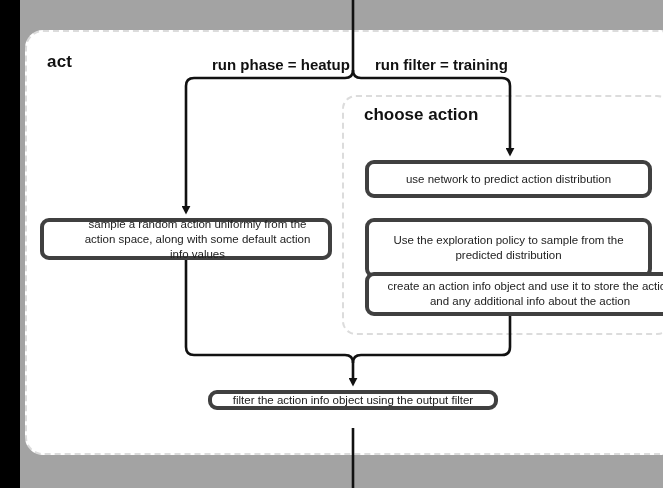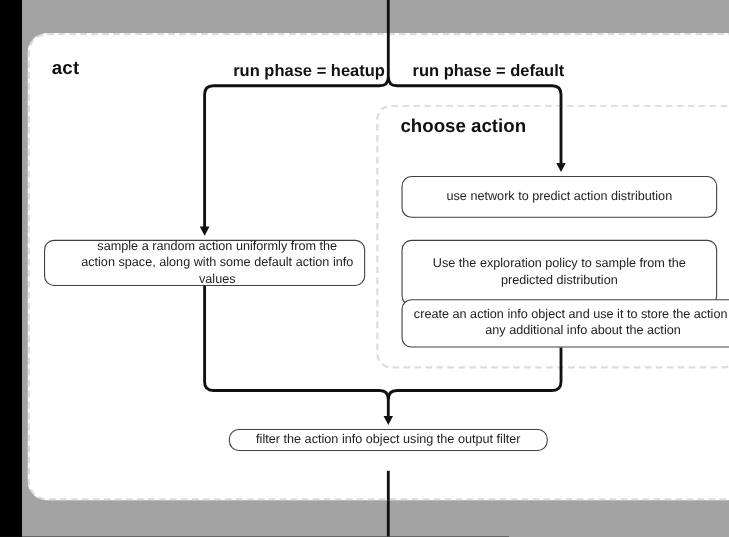--- a/index.html
+++ b/index.html
@@ -27,21 +27,21 @@
     box-sizing:border-box;
   }
   .choose-title{
     position:absolute;left:344px;top:103px;width:120px;
     font-size:17px;font-weight:bold;color:#111;line-height:23px;
   }
 
   
   .gbox{
     position:absolute;box-sizing:border-box;
-    border:1px solid #404040;border-radius:9px;background:#fff;
+    border:4px solid #404040;border-radius:9px;background:#fff;
     display:flex;align-items:center;justify-content:center;
     text-align:center;color:#222;font-size:11.5px;line-height:15px;
     padding:4px 9px;
   }
   #box-sample {left:20px; top:218px; width:292px; height:42px;padding-left:32px;}
   #box-predict{left:345px;top:160px; width:287px; height:38px;}
   #box-explore{left:345px;top:218px; width:287px; height:60px;}
   #box-create {left:345px;top:272px; width:330px; height:44px;}
   #box-filter {left:188px;top:390px; width:290px; height:20px;}
 
@@ -85,21 +85,21 @@
       <path d="M166,260 L166,347 Q166,355 174,355 L325,355 Q333,355 333,363 L333,382" marker-end="url(#ah)"></path>
 
       <path d="M490,316 L490,347 Q490,355 482,355 L341,355 Q333,355 333,363"></path>
 
       <path d="M333,428 L333,455"></path>
       <path d="M333,455 L333,488"></path>
     </g>
   </svg>
 
   <div class="edge-label" id="lbl-heatup">run phase = heatup</div>
-  <div class="edge-label" id="lbl-training">run phase = default</div>
+  <div class="edge-label" id="lbl-training">run filter = training</div>
 
   <div class="gbox" id="box-sample">sample a random action uniformly from the action space, along with some default action info values</div>
   <div class="gbox" id="box-predict">use network to predict action distribution</div>
   <div class="gbox" id="box-explore">Use the exploration policy to sample from the predicted distribution</div>
   <div class="gbox" id="box-create">create an action info object and use it to store the action and any additional info about the action</div>
   <div class="gbox" id="box-filter">filter the action info object using the output filter</div>
 
 </div>
 
 </body></html>

